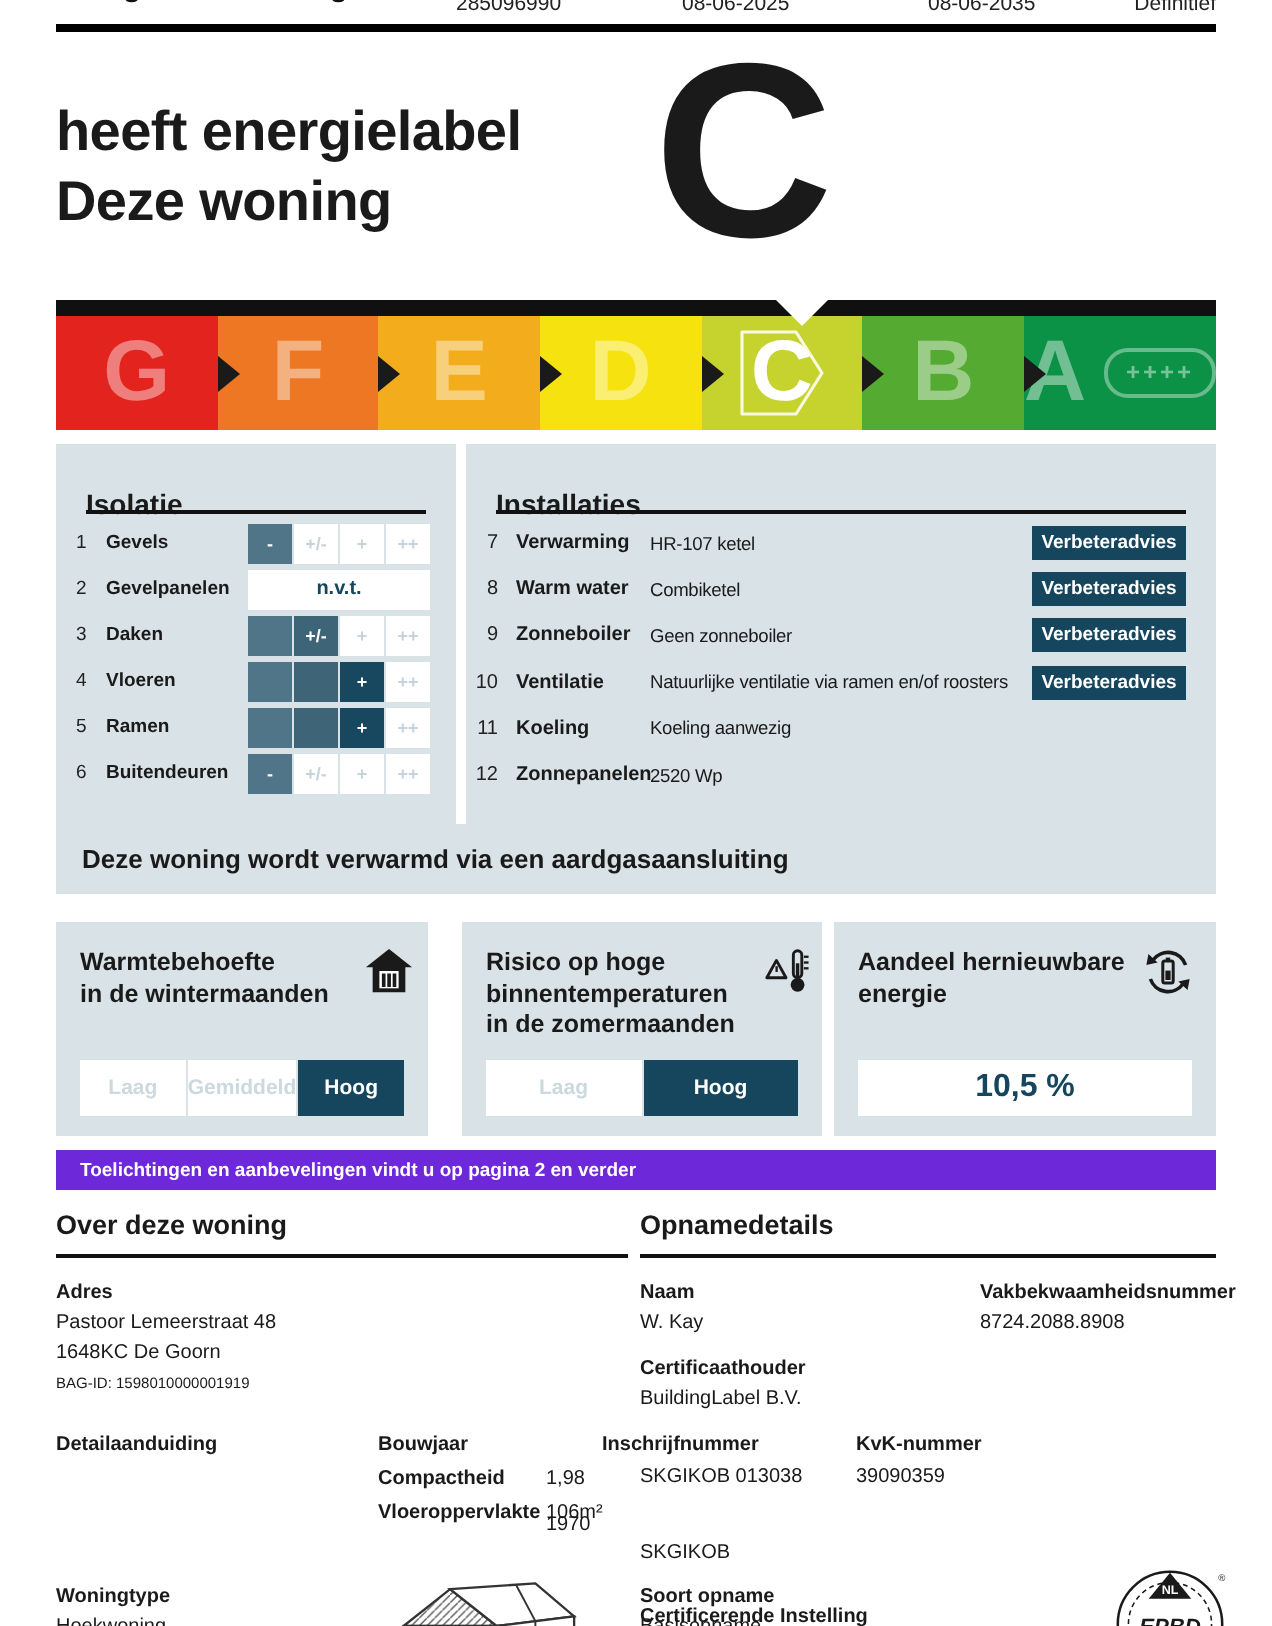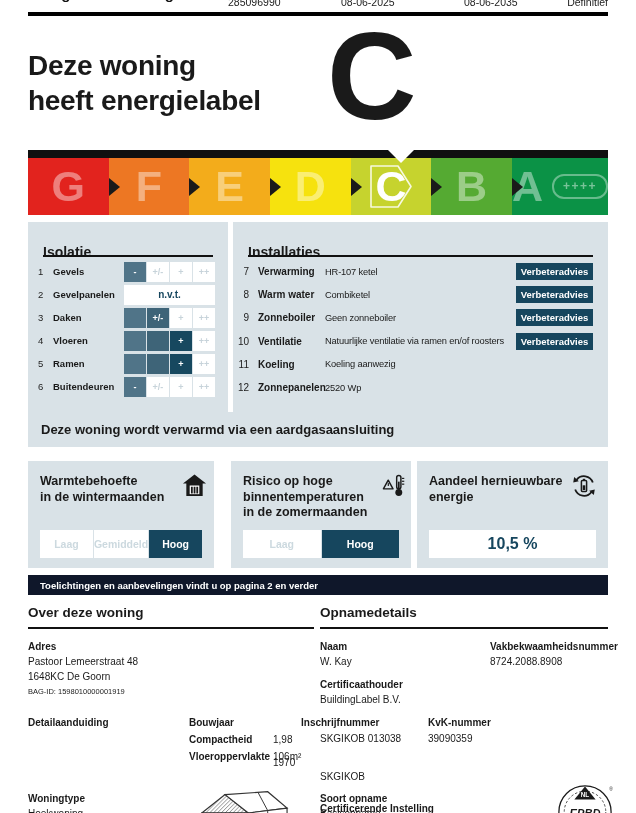--- a/index.html
+++ b/index.html
@@ -60,21 +60,21 @@
   .inst-row{height:23.2px;position:relative;display:flex;align-items:center;}
   .inst-num{width:16px;text-align:right;font-size:10px;color:#222;}
   .inst-label{position:absolute;left:25px;font-size:10px;font-weight:bold;}
   .inst-value{position:absolute;left:92px;font-size:9.3px;letter-spacing:-.15px;white-space:nowrap;}
   .adv-btn{position:absolute;right:15px;width:77px;height:17px;background:#16465e;color:#fff;
       font-size:9.5px;font-weight:bold;display:flex;align-items:center;justify-content:center;cursor:pointer;}
 
   
   .heat-banner{position:absolute;left:28px;top:412px;width:580px;height:35px;background:#d9e2e7;
       display:flex;align-items:center;padding-left:13px;box-sizing:border-box;font-size:13px;font-weight:bold;}
-  .note-banner{position:absolute;left:28px;top:575px;width:580px;height:20px;background:#0f172a;
+  .note-banner{position:absolute;left:28px;top:575px;width:580px;height:20px;background:#6d28d9;
       display:flex;align-items:center;padding-left:12px;box-sizing:border-box;
       color:#fff;font-size:9.5px;font-weight:bold;}
 
   
   .ind{position:absolute;top:461px;height:107px;background:#d9e2e7;}
   .ind-title{position:absolute;left:12px;top:13px;font-size:12.5px;font-weight:bold;line-height:15.5px;}
   .ind-icon{position:absolute;top:12px;}
   .ind-cells{position:absolute;left:12px;right:12px;bottom:10px;height:28px;display:flex;gap:1px;}
   .ind-cell{flex:1;background:#fff;color:#ccd9df;font-size:10.5px;font-weight:bold;
       display:flex;align-items:center;justify-content:center;}
@@ -95,22 +95,22 @@
 <div class="page">
 
   <div class="hdr-clip">Energielabel woning</div>
   <div class="hdr-val" style="left:228px">285096990</div>
   <div class="hdr-val" style="left:341px">08-06-2025</div>
   <div class="hdr-val" style="left:464px">08-06-2035</div>
   <div class="hdr-val" style="right:28px">Definitief</div>
   <div class="hdr-line"></div>
 
   <div class="title">
+    <div>heeft energielabel</div>
     <div>Deze woning</div>
-    <div>heeft energielabel</div>
   </div>
   <div class="big-label">C</div>
 
   <div class="black-strip"></div>
   <div class="marker"></div>
   <div class="scale">
     <div class="seg sg0">
         <span class="ltr">G</span>
       </div>
     <div class="seg sg1">

